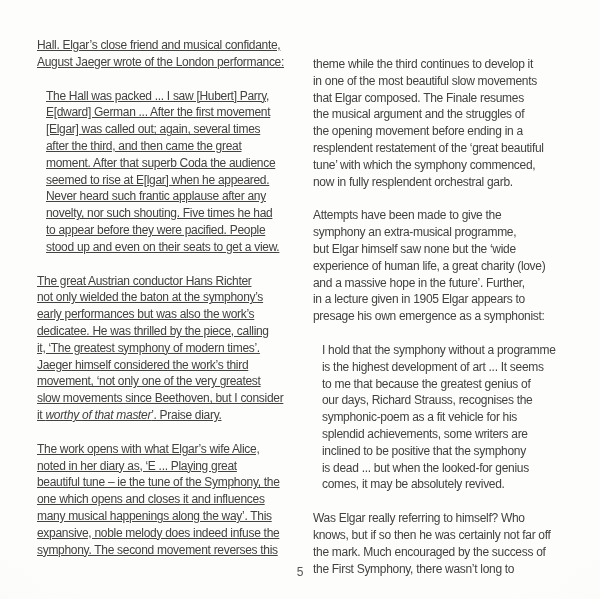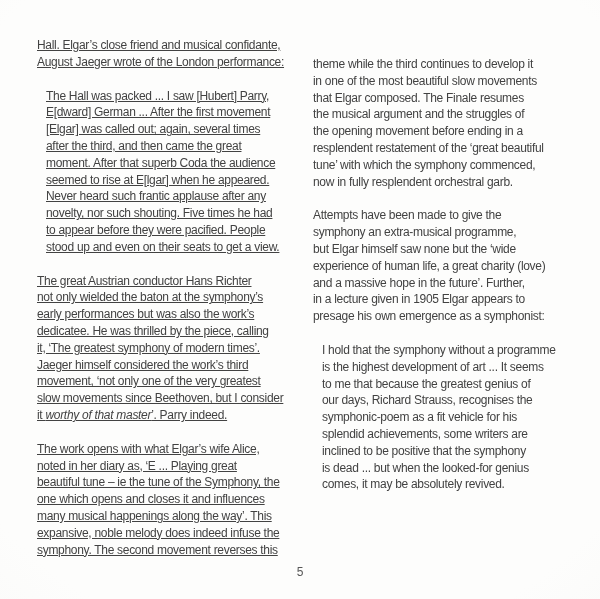--- a/index.html
+++ b/index.html
@@ -66,21 +66,21 @@
 stood up and even on their seats to get a view.</blockquote>
 
     <p class="para"><span>The great Austrian conductor Hans Richter
 not only wielded the baton at the symphony’s
 early performances but was also the work’s
 dedicatee. He was thrilled by the piece, calling
 it, ‘The greatest symphony of modern times’.
 Jaeger himself considered the work’s third
 movement, ‘not only one of the very greatest
 slow movements since Beethoven, but I consider
-it </span><em>worthy of that master</em><span>’. Parry indeed.</span></p>
+it </span><em>worthy of that master</em><span>’. Praise diary.</span></p>
 
     <p class="para">The work opens with what Elgar’s wife Alice,
 noted in her diary as, ‘E ... Playing great
 beautiful tune – ie the tune of the Symphony, the
 one which opens and closes it and influences
 many musical happenings along the way’. This
 expansive, noble melody does indeed infuse the
 symphony. The second movement reverses this</p>
   </div>
 
@@ -105,16 +105,20 @@
     <blockquote class="bquote">I hold that the symphony without a programme
 is the highest development of art ... It seems
 to me that because the greatest genius of
 our days, Richard Strauss, recognises the
 symphonic-poem as a fit vehicle for his
 splendid achievements, some writers are
 inclined to be positive that the symphony
 is dead ... but when the looked-for genius
 comes, it may be absolutely revived.</blockquote>
 
+    <p class="para">Was Elgar really referring to himself? Who
+knows, but if so then he was certainly not far off
+the mark. Much encouraged by the success of
+the First Symphony, there wasn’t long to</p>
   </div>
 
   <div class="page-number">5</div>
 </div>
 
 </body></html>

